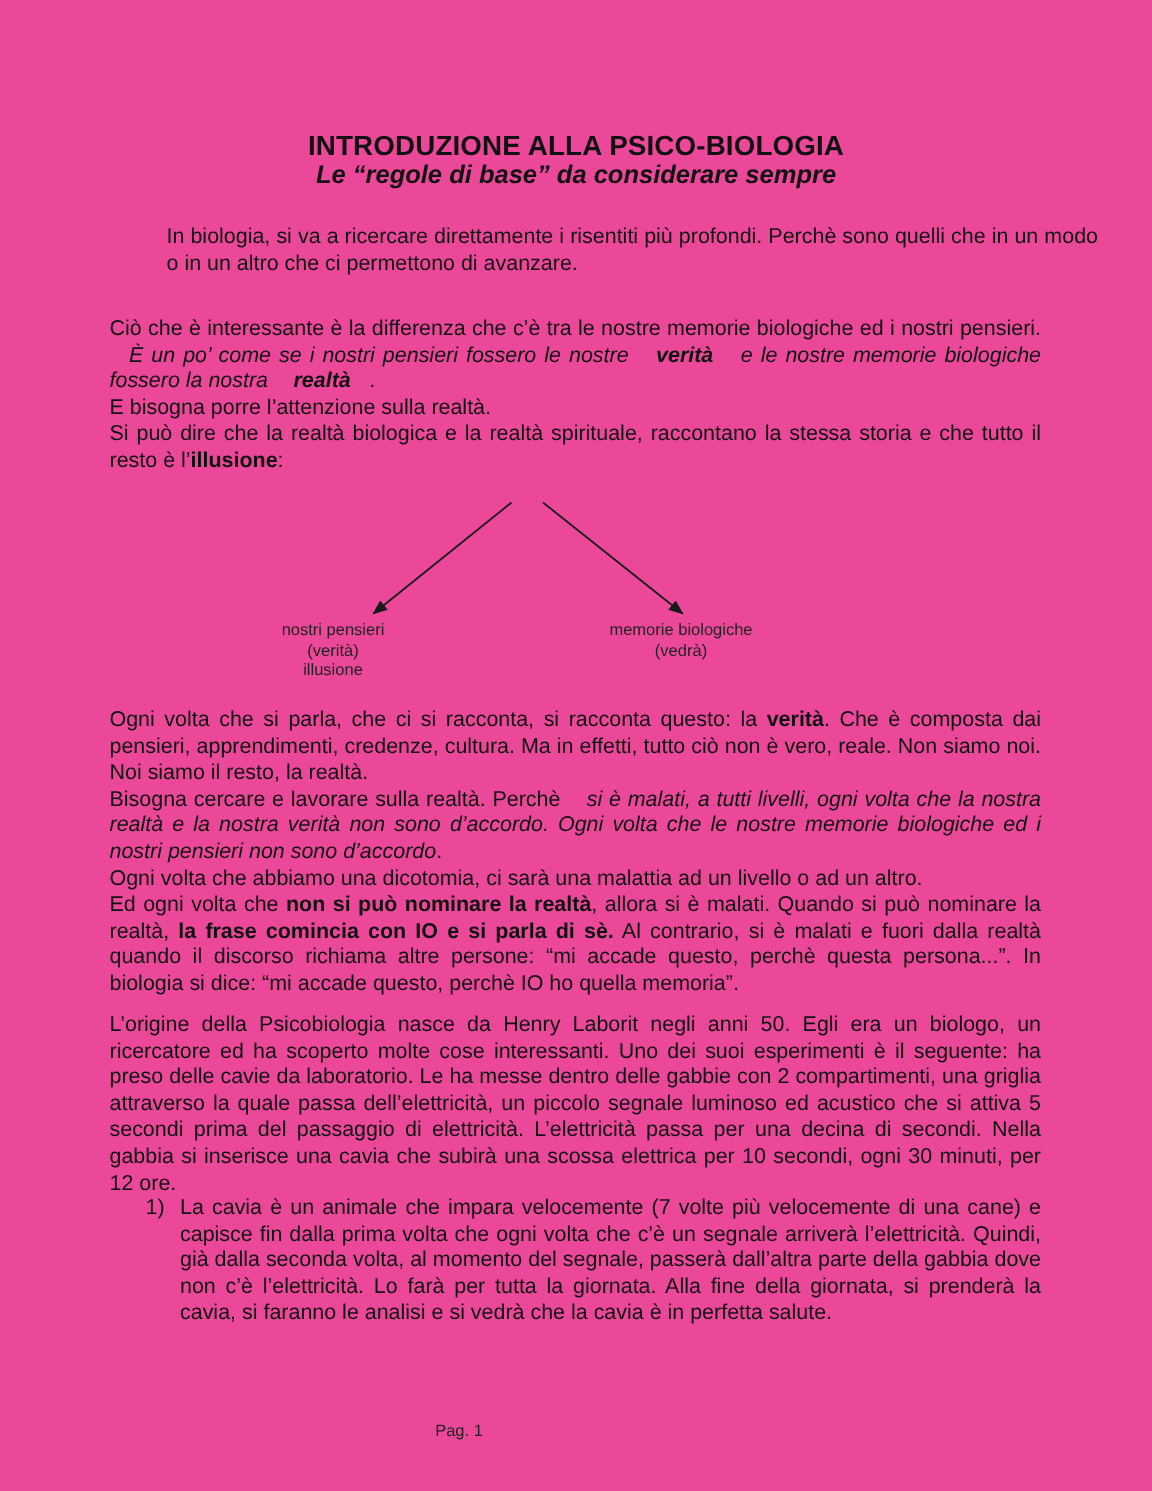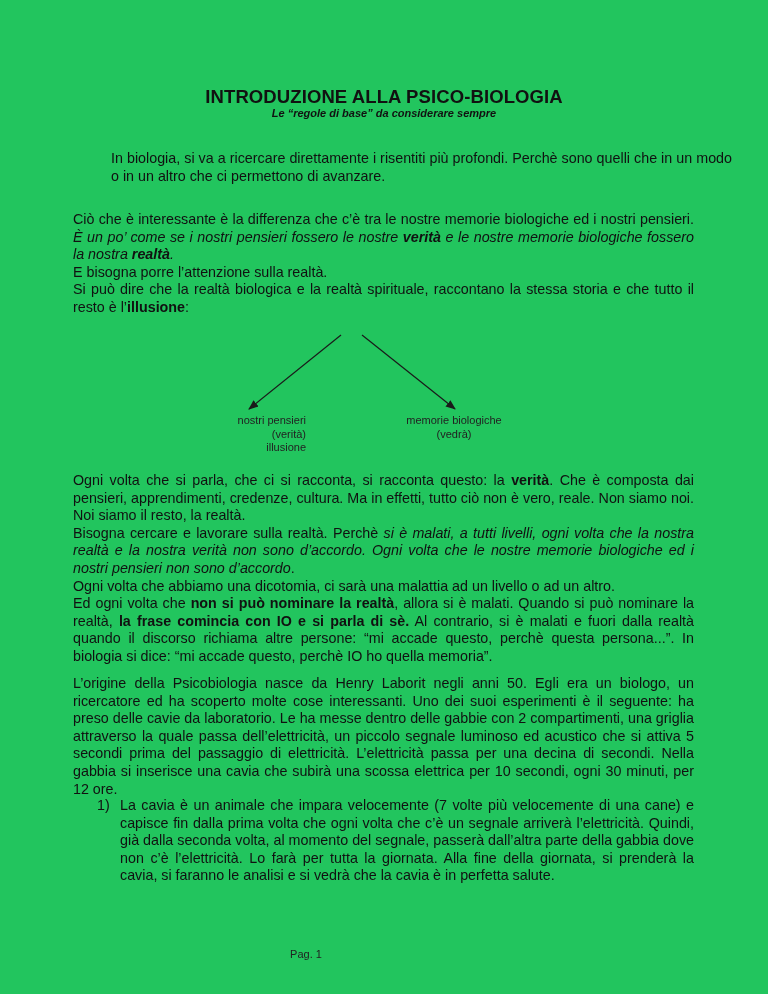--- a/index.html
+++ b/index.html
@@ -12,53 +12,53 @@
     height: 994px;
     position: relative;
     overflow: hidden;
     font-family: "Liberation Sans", sans-serif;
     color: #111111;
   }
   .page {
     position: absolute;
     left: 0; top: 0;
     width: 768px; height: 994px;
-    background: #22c55e;
+    background: #ec4899;
   }
   .title {
     position: absolute;
     left: 0; width: 768px;
     top: 86px;
     text-align: center;
     font-weight: bold;
     font-size: 18.5px;
     letter-spacing: 0.1px;
   }
   .subtitle {
     position: absolute;
     left: 0; width: 768px;
     top: 107px;
     text-align: center;
     font-weight: bold;
     font-style: italic;
-    font-size: 11px;
+    font-size: 17px;
   }
   .body-block {
     position: absolute;
     left: 73px;
     width: 621px;
     font-size: 14.3px;
     line-height: 17.6px;
     text-align: justify;
   }
   .body-block p {
     margin: 0;
   }
   .b { font-weight: bold; }
-  .i { font-style: italic; }
+  .i { font-style: italic; margin-left: 13px; }
   #block1 { top: 150px; margin-left: 38px; }
   #block2 { top: 211px; }
   #block3 { top: 472px; }
   #block4 { top: 675px; }
   .list {
     position: absolute;
     left: 97px;
     top: 797px;
     width: 597px;
     font-size: 14.3px;
@@ -81,21 +81,21 @@
     width: 768px; height: 994px;
     pointer-events: none;
   }
   .node-label {
     position: absolute;
     font-size: 11px;
     line-height: 13.5px;
     text-align: center;
     color: #222222;
   }
-  #node-left { left: 186px; width: 120px; top: 414px; text-align: right; }
+  #node-left { left: 162px; width: 120px; top: 414px; }
   #node-right { left: 384px; width: 140px; top: 414px; }
   .footer {
     position: absolute;
     left: 0; width: 612px;
     top: 948px;
     text-align: center;
     font-size: 11px;
     color: #222222;
   }
 </style>

